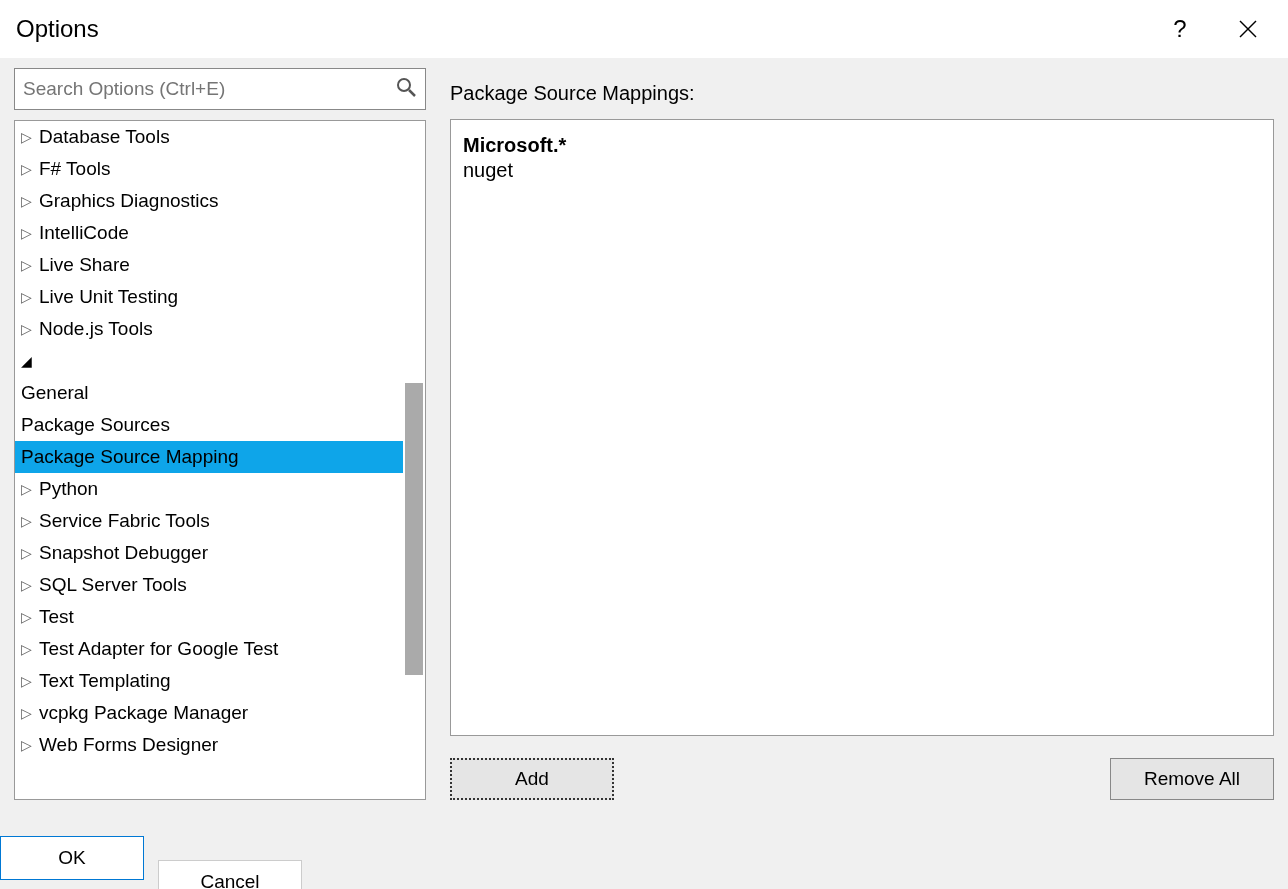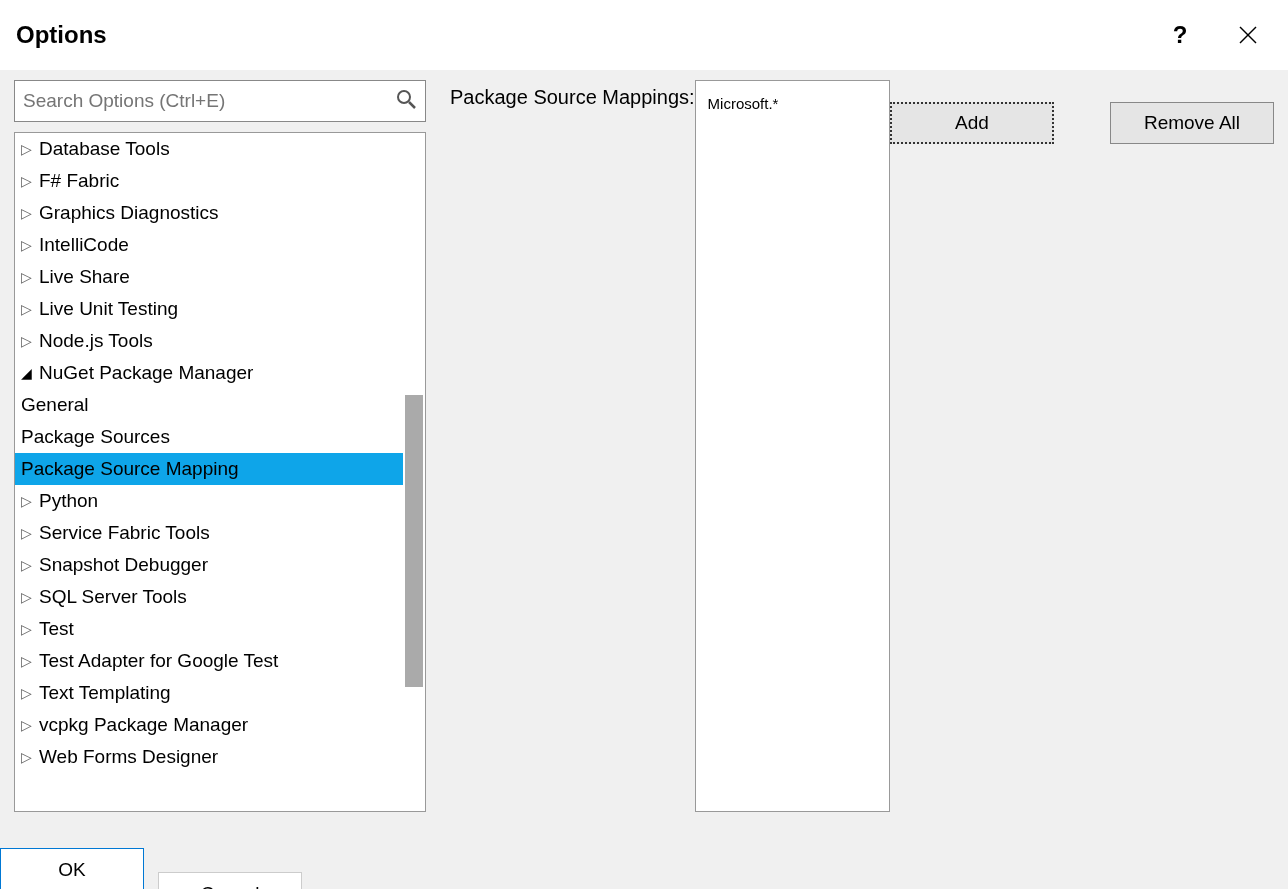--- a/index.html
+++ b/index.html
@@ -6,26 +6,25 @@
   body {
     font-family: "Segoe UI", Tahoma, sans-serif;
     font-size: 17px;
     background: #f0f0f0;
     color: #000;
     width: 1288px;
     height: 889px;
     overflow: hidden;
   }
   .titlebar {
-    height: 70px;
+    height: 58px;
     background: #fff;
     display: flex;
     align-items: center;
     padding: 0 16px;
-    font-weight: bold;
   }
   .titlebar .title {
     font-size: 24px;
     flex: 1;
   }
   .titlebar .help, .titlebar .close {
     width: 48px;
     height: 48px;
     display: flex;
     align-items: center;
@@ -109,36 +108,37 @@
   }
   .tnode.expanded .arrow { color: #000; }
   .tnode.child {
   }
   .tnode.selected {
     background: #0ea5e9;
   }
   .right {
     flex: 1;
     display: flex;
-    flex-direction: row;
+    flex-direction: column;
+    margin-top: 8px;
   }
   .panel-label {
     font-size: 20px;
     margin-bottom: 14px;
     margin-top: 6px;
   }
   .listbox {
     flex: 1;
     border: 1px solid #999;
     background: #fff;
     padding: 14px 12px;
   }
   .mapping-pattern {
-    font-weight: 400;
-    font-size: 15px;
+    font-weight: 700;
+    font-size: 20px;
   }
   .mapping-source {
     font-size: 20px;
     margin-top: 2px;
   }
   .right-buttons {
     display: flex;
     gap: 28px;
     margin-top: 22px;
   }
@@ -214,21 +214,21 @@
       </span>
     </div>
     <div class="tree">
       <div class="tree-inner" id="tree-inner">
           <div class="tnode">
             <span class="arrow">▷</span>
             <span>Database Tools</span>
           </div>
           <div class="tnode">
             <span class="arrow">▷</span>
-            <span>F# Fabric</span>
+            <span>F# Tools</span>
           </div>
           <div class="tnode">
             <span class="arrow">▷</span>
             <span>Graphics Diagnostics</span>
           </div>
           <div class="tnode">
             <span class="arrow">▷</span>
             <span>IntelliCode</span>
           </div>
           <div class="tnode">
@@ -238,21 +238,20 @@
           <div class="tnode">
             <span class="arrow">▷</span>
             <span>Live Unit Testing</span>
           </div>
           <div class="tnode">
             <span class="arrow">▷</span>
             <span>Node.js Tools</span>
           </div>
           <div class="tnode expanded">
             <span class="arrow">◢</span>
-            <span>NuGet Package Manager</span>
           </div>
           <div class="tnode child">
             <span>General</span>
           </div>
           <div class="tnode child">
             <span>Package Sources</span>
           </div>
           <div class="tnode child selected">
             <span>Package Source Mapping</span>
           </div>
@@ -297,20 +296,21 @@
         <div class="tree-thumb"></div>
       </div>
     </div>
   </div>
 
   <div class="right">
     <div class="panel-label">Package Source Mappings:</div>
     <div class="listbox">
       <div>
         <div class="mapping-pattern">Microsoft.*</div>
+        <div class="mapping-source">nuget</div>
       </div>
     </div>
     <div class="right-buttons">
       <div class="btn dotted">Add</div>
       <div class="spacer"></div>
       <div class="btn">Remove All</div>
     </div>
   </div>
 </div>
 

